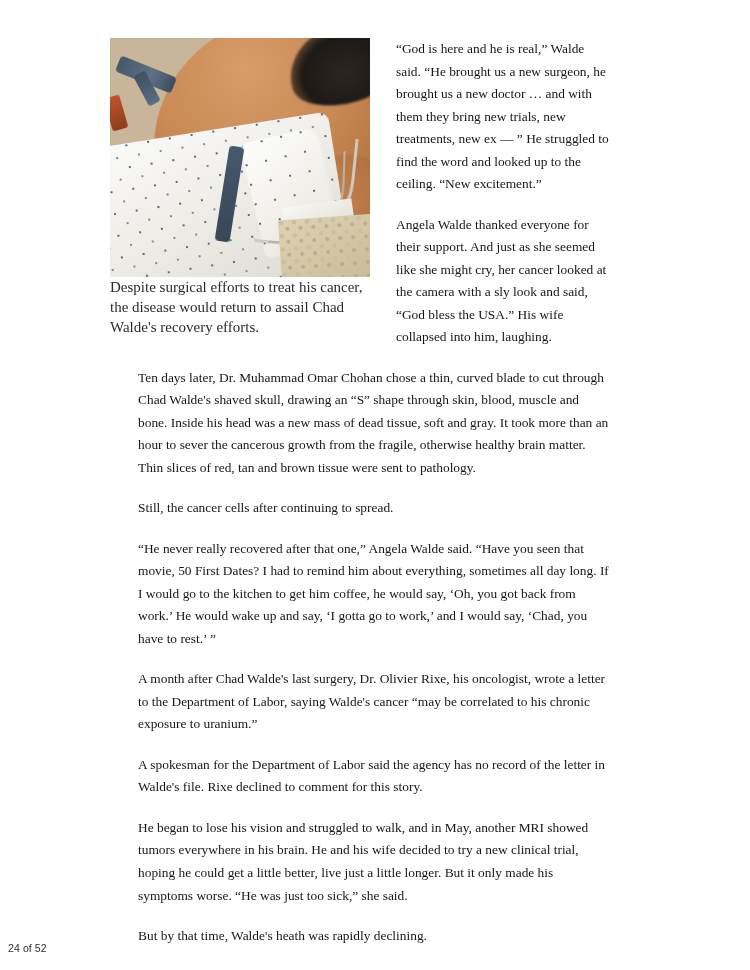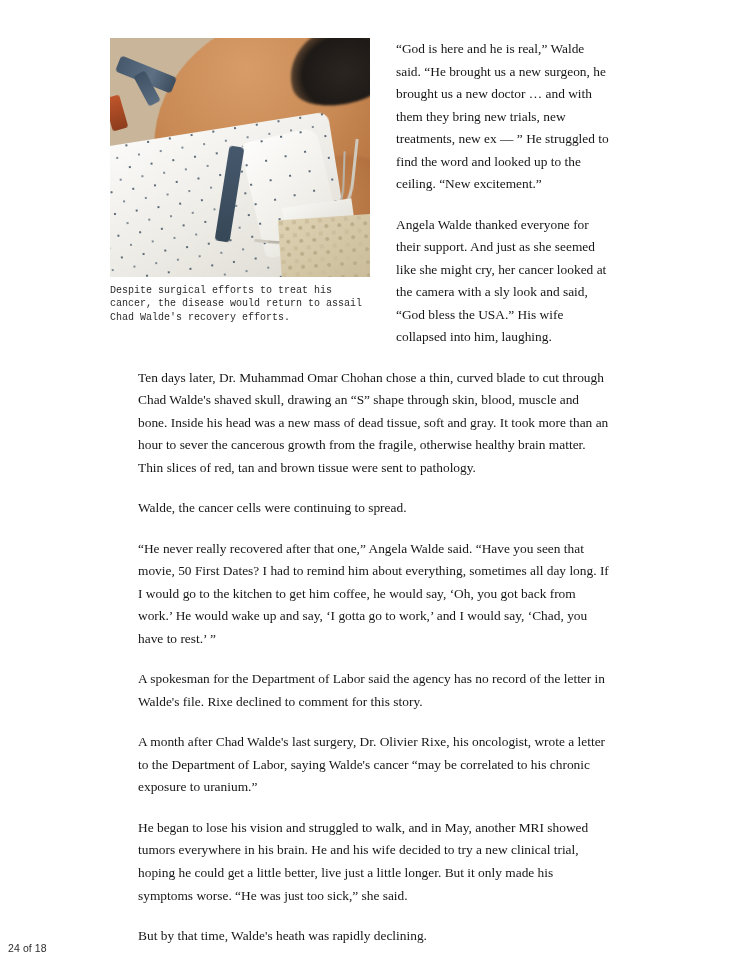--- a/index.html
+++ b/index.html
@@ -181,25 +181,24 @@
     transform: rotate(-4deg);
   }
   .ph-sheetwhite {
     right: 16px; bottom: 40px; width: 70px; height: 34px;
     background: linear-gradient(160deg, #f7f7f4 0%, #dedcd3 100%);
     transform: rotate(-8deg);
     filter: blur(0.6px);
   }
 
   .caption {
-    margin-top: 7px;
-    font-size: 10px;
+    margin-top: 0;
+    font-size: 15px;
     line-height: 1.34;
     color: #2b2b2b;
-    font-family: Liberation Mono, monospace;
   }
 
   
   .body-text p {
     margin: 0 1px 18px 0;
     font-size: 13.4px;
     line-height: 1.68;
     text-align: left;
     color: #161616;
     font-variant-numeric: oldstyle-nums;
@@ -249,27 +248,27 @@
         <div class="ph-layer ph-sheetwhite"></div>
         <div class="ph-layer ph-blanket"></div>
       </div>
       <figcaption class="caption">Despite surgical efforts to treat his cancer, the disease would return to assail Chad Walde's recovery efforts.</figcaption>
     </figure>
 
     <div class="body-text">
       <p class="side-para">“God is here and he is real,” Walde said. “He brought us a new surgeon, he brought us a new doctor … and with them they bring new trials, new treatments, new ex — ” He struggled to find the word and looked up to the ceiling. “New excitement.”</p>
       <p class="side-para">Angela Walde thanked everyone for their support. And just as she seemed like she might cry, her cancer looked at the camera with a sly look and said, “God bless the USA.” His wife collapsed into him, laughing.</p>
       <p class="after-float">Ten days later, Dr. Muhammad Omar Chohan chose a thin, curved blade to cut through Chad Walde's shaved skull, drawing an “S” shape through skin, blood, muscle and bone. Inside his head was a new mass of dead tissue, soft and gray. It took more than an hour to sever the cancerous growth from the fragile, otherwise healthy brain matter. Thin slices of red, tan and brown tissue were sent to pathology.</p>
-      <p>Walde, the cancer cells were continuing to spread.</p>
+      <p>Still, the cancer cells after continuing to spread.</p>
       <p>“He never really recovered after that one,” Angela Walde said. “Have you seen that movie, 50 First Dates? I had to remind him about everything, sometimes all day long. If I would go to the kitchen to get him coffee, he would say, ‘Oh, you got back from work.’ He would wake up and say, ‘I gotta go to work,’ and I would say, ‘Chad, you have to rest.’ ”</p>
+      <p>A month after Chad Walde's last surgery, Dr. Olivier Rixe, his oncologist, wrote a letter to the Department of Labor, saying Walde's cancer “may be correlated to his chronic exposure to uranium.”</p>
       <p>A spokesman for the Department of Labor said the agency has no record of the letter in Walde's file. Rixe declined to comment for this story.</p>
-      <p>A month after Chad Walde's last surgery, Dr. Olivier Rixe, his oncologist, wrote a letter to the Department of Labor, saying Walde's cancer “may be correlated to his chronic exposure to uranium.”</p>
       <p>He began to lose his vision and struggled to walk, and in May, another MRI showed tumors everywhere in his brain. He and his wife decided to try a new clinical trial, hoping he could get a little better, live just a little longer. But it only made his symptoms worse. “He was just too sick,” she said.</p>
       <p>But by that time, Walde's heath was rapidly declining.</p>
       <p>By June 2017, Walde had lost the ability to see, talk or move from the hospital bed set up in their home.</p>
 
     </div>
 
   </div>
 
-  <div class="footer">24 of 18</div>
+  <div class="footer">24 of 52</div>
 
 </div>
 
 </body></html>

